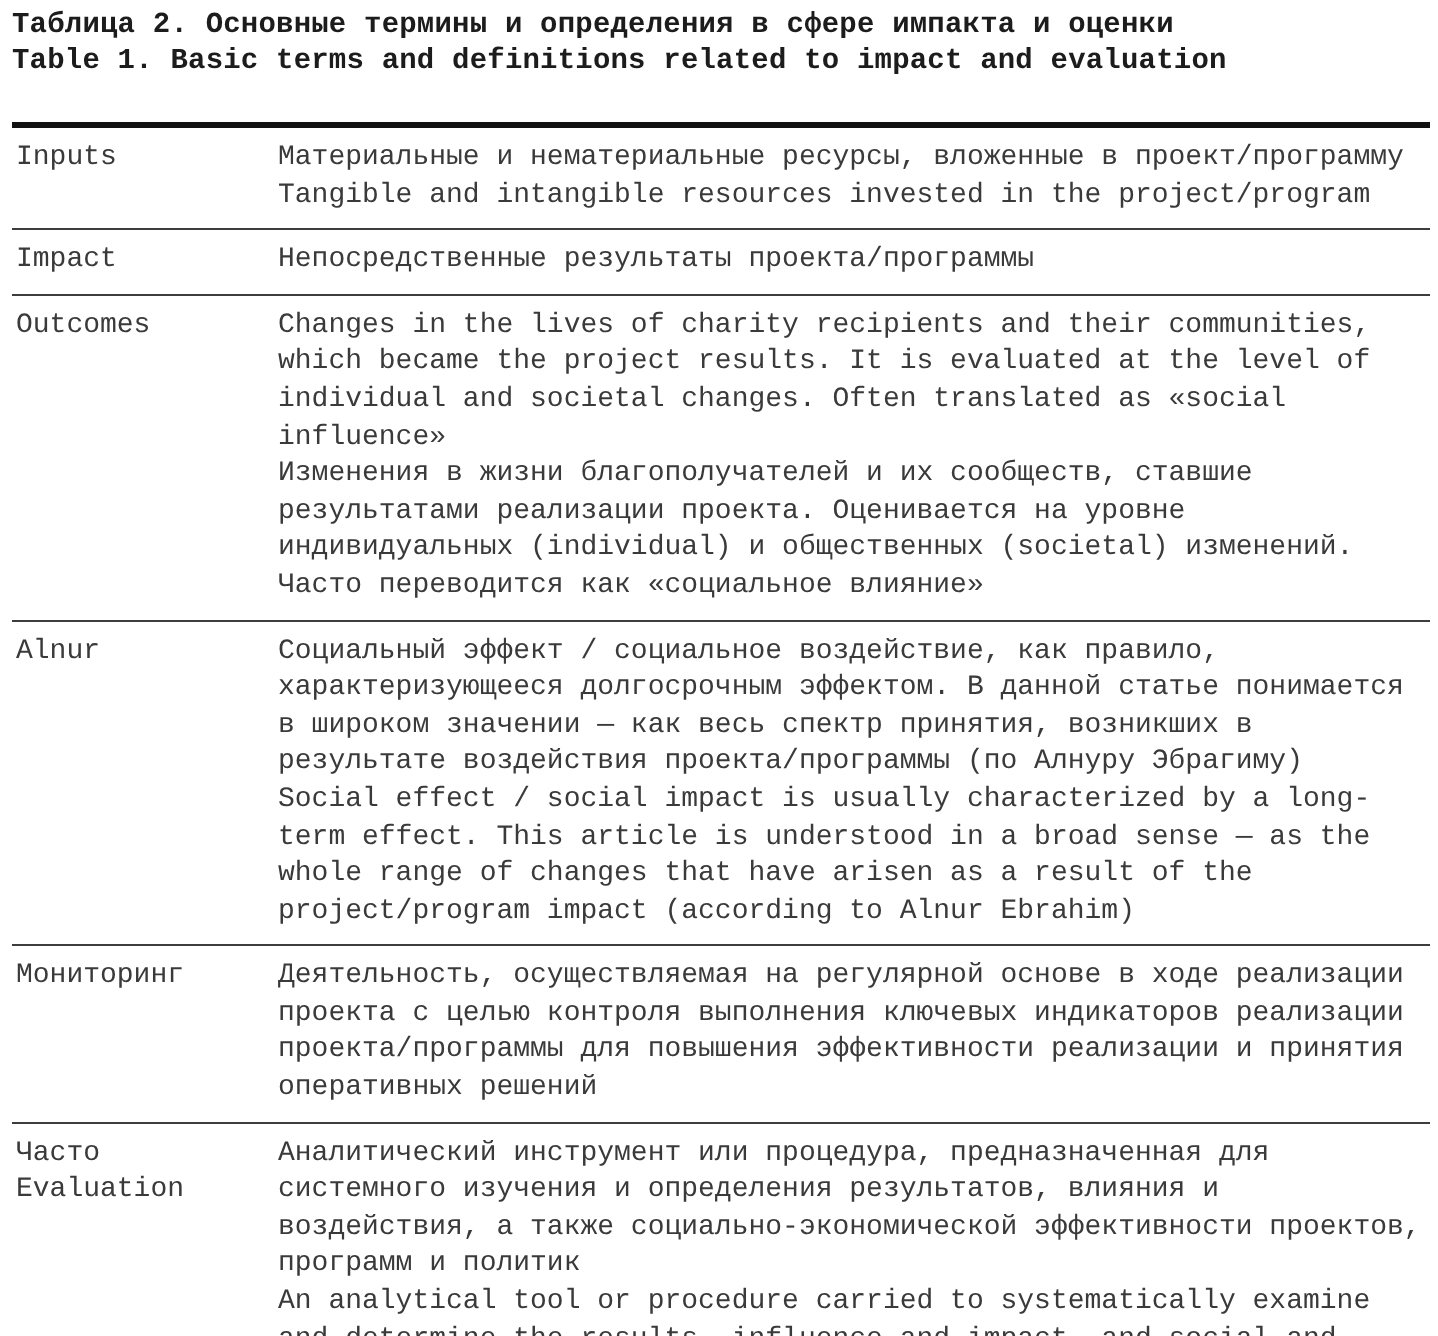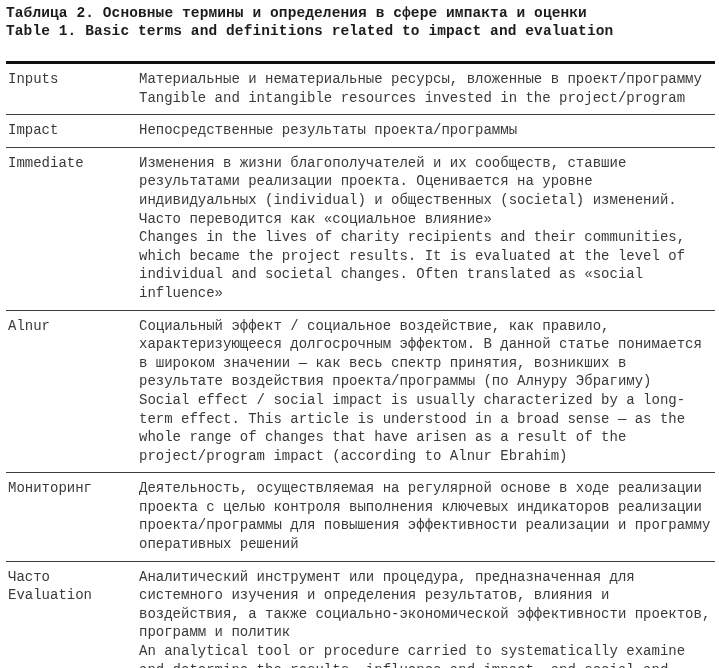--- a/index.html
+++ b/index.html
@@ -81,44 +81,44 @@
     <div class="cell term">
           <div>Impact</div>
         </div>
     <div class="cell def">
       <div>Непосредственные результаты проекта/программы</div>
     </div>
   </div>
 
   <div class="row">
     <div class="cell term">
-          <div>Immediate</div>
+          <div>Outcomes</div>
         </div>
     <div class="cell def">
+      <div>Changes in the lives of charity recipients and their communities, which became the project results. It is evaluated at the level of individual and societal changes. Often translated as «social influence»</div>
       <div>Изменения в жизни благополучателей и их сообществ, ставшие результатами реализации проекта. Оценивается на уровне индивидуальных (individual) и общественных (societal) изменений. Часто переводится как «социальное влияние»</div>
-      <div>Changes in the lives of charity recipients and their communities, which became the project results. It is evaluated at the level of individual and societal changes. Often translated as «social influence»</div>
     </div>
   </div>
 
   <div class="row">
     <div class="cell term">
           <div>Alnur</div>
         </div>
     <div class="cell def">
       <div>Социальный эффект / социальное воздействие, как правило, характеризующееся долгосрочным эффектом. В данной статье понимается в широком значении — как весь спектр принятия, возникших в результате воздействия проекта/программы (по Алнуру Эбрагиму)</div>
       <div>Social effect / social impact is usually characterized by a long-term effect. This article is understood in a broad sense — as the whole range of changes that have arisen as a result of the project/program impact (according to Alnur Ebrahim)</div>
     </div>
   </div>
 
   <div class="row">
     <div class="cell term">
           <div>Мониторинг</div>
         </div>
     <div class="cell def">
-      <div>Деятельность, осуществляемая на регулярной основе в ходе реализации проекта с целью контроля выполнения ключевых индикаторов реализации проекта/программы для повышения эффективности реализации и программу оперативных решений</div>
+      <div>Деятельность, осуществляемая на регулярной основе в ходе реализации проекта с целью контроля выполнения ключевых индикаторов реализации проекта/программы для повышения эффективности реализации и принятия оперативных решений</div>
     </div>
   </div>
 
   <div class="row">
     <div class="cell term">
           <div>Часто</div>
           <div>Evaluation</div>
         </div>
     <div class="cell def">
       <div>Аналитический инструмент или процедура, предназначенная для системного изучения и определения результатов, влияния и воздействия, а также социально-экономической эффективности проектов, программ и политик</div>

